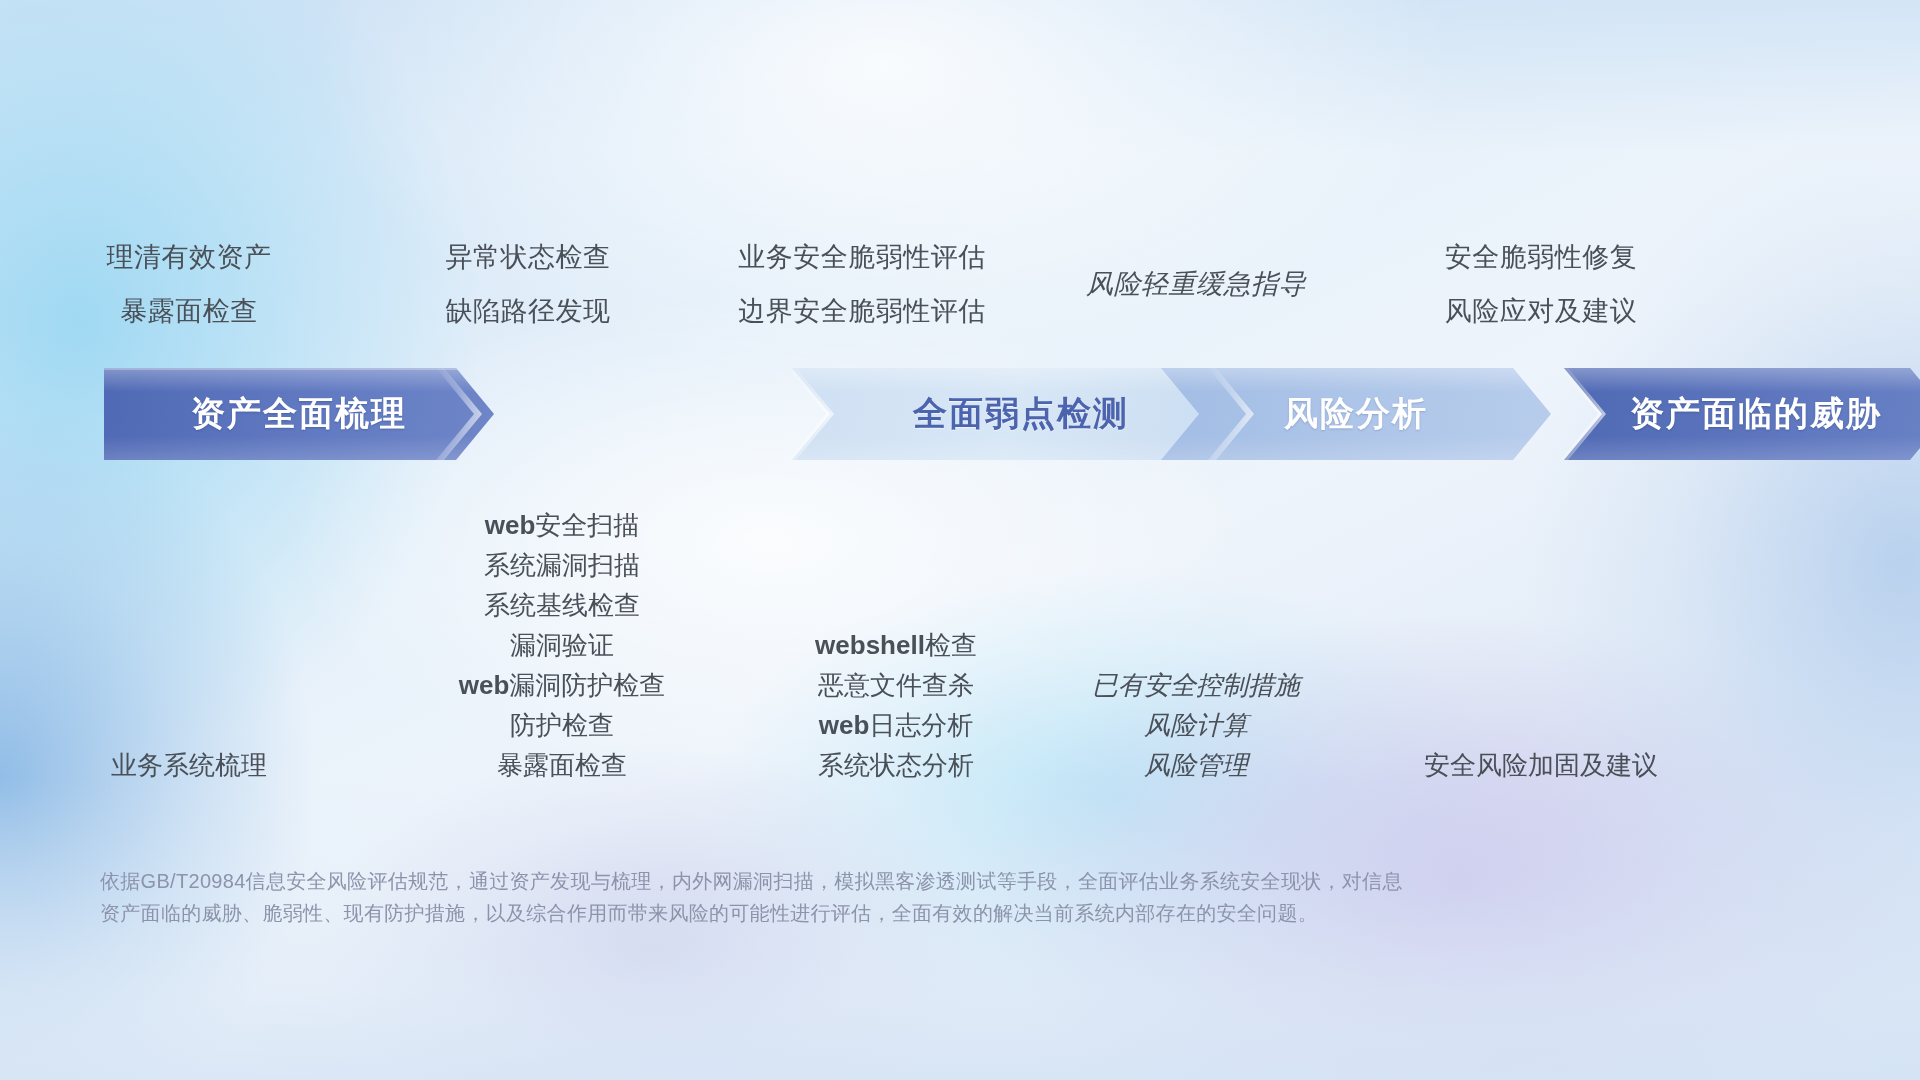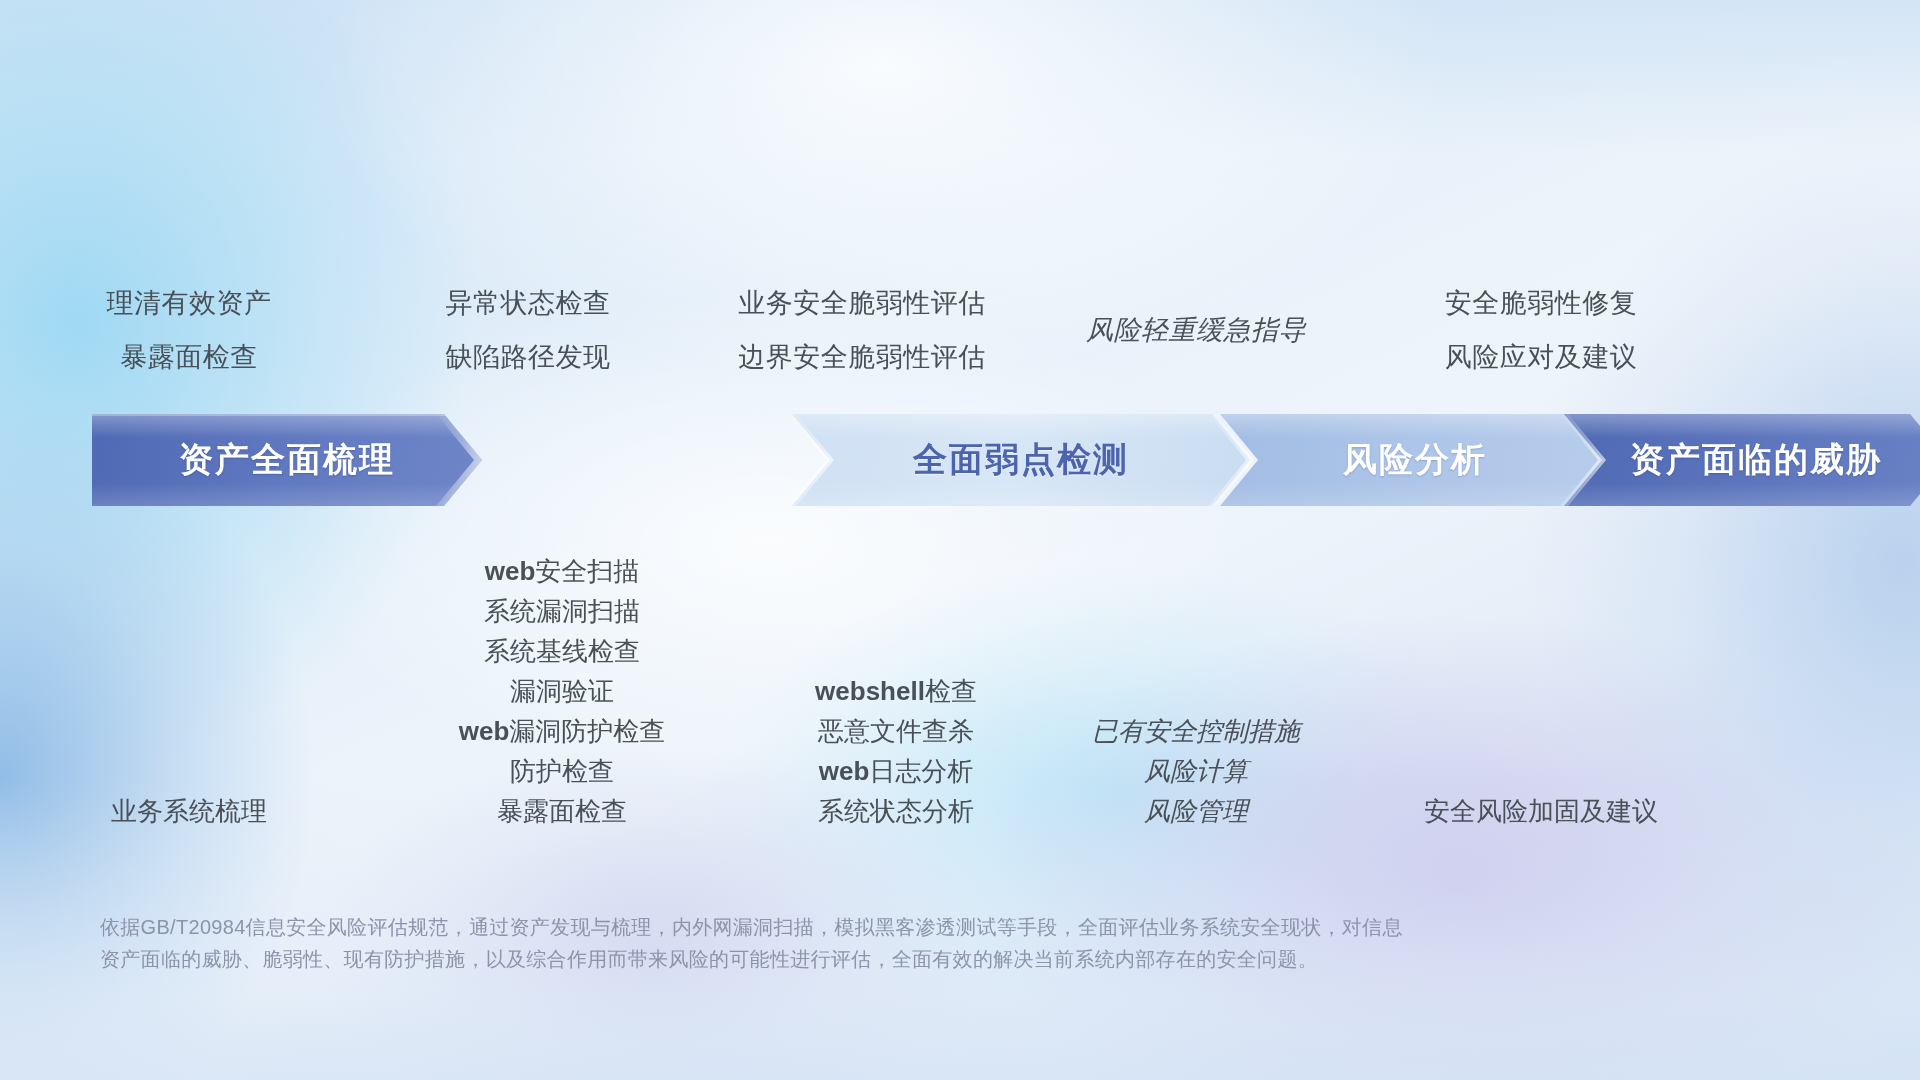--- a/index.html
+++ b/index.html
@@ -54,21 +54,21 @@
   .bg-bottom-fade{
     background:linear-gradient(to bottom,
       rgba(255,255,255,0) 72%, rgba(221,233,247,.55) 92%, rgba(214,228,245,.8) 100%);
   }
   .bg-vignette-top{
     background:linear-gradient(to bottom,
       rgba(206,226,245,.8) 0%, rgba(255,255,255,0) 14%);
   }
 
   
-  #stage{position:absolute;inset:0;margin-top:46px;}
+  #stage{position:absolute;inset:0;}
 
   
   .row{position:absolute;left:0;width:1920px;display:flex;}
   .col{flex:0 0 auto;text-align:center;}
 
   
   .c1{width:378px;}
   .c2{width:300px;}
   .c3{width:368px;}
   .c4{width:300px;font-style:italic;}
@@ -89,37 +89,37 @@
   .arrow{
     position:absolute;top:0;height:92px;
     display:flex;align-items:center;justify-content:center;
     box-sizing:border-box;
   }
   .arrow .cap{
     font-size:34px;font-weight:bold;letter-spacing:2px;white-space:nowrap;
     position:relative;z-index:3;
   }
   
-  .a1{left:4px;width:390px;
+  .a1{left:16px;width:390px;
       clip-path:polygon(0 0, 352px 0, 390px 50%, 352px 100%, 0 100%);
       background:linear-gradient(100deg,#4f69b4 0%,#5f78c0 48%,#6f86c8 100%);
       box-shadow:inset 0 2px 0 rgba(255,255,255,.28);}
   .a1 .cap{color:#ffffff;text-shadow:0 1px 2px rgba(40,60,120,.35);}
 
   .a2{left:352px;width:390px;
       clip-path:polygon(0 0, 352px 0, 390px 50%, 352px 100%, 0 100%, 38px 50%);
       background:linear-gradient(100deg,#a9c2e6 0%,#b4cae9 50%,#c0d4ee 100%);}
   .a2 .cap{color:#ffffff;text-shadow:0 1px 2px rgba(90,110,160,.32);}
 
   .a3{left:704px;width:458px;
       clip-path:polygon(0 0, 420px 0, 458px 50%, 420px 100%, 0 100%, 38px 50%);
       background:linear-gradient(100deg,#cfe0f3 0%,#d8e7f6 48%,#c9dcf1 100%);}
   .a3 .cap{color:#4c63ae;text-shadow:0 1px 1px rgba(255,255,255,.55);}
 
-  .a4{left:1132px;width:390px;
+  .a4{left:1073px;width:390px;
       clip-path:polygon(0 0, 352px 0, 390px 50%, 352px 100%, 0 100%, 38px 50%);
       background:linear-gradient(100deg,#a2bce4 0%,#adc5e8 50%,#b8cdec 100%);}
   .a4 .cap{color:#ffffff;text-shadow:0 1px 2px rgba(80,100,155,.32);}
 
   .a5{left:1476px;width:384px;
       clip-path:polygon(0 0, 346px 0, 384px 50%, 346px 100%, 0 100%, 38px 50%);
       background:linear-gradient(100deg,#4f69b4 0%,#5c75bd 50%,#6a83c6 100%);}
   .a5 .cap{color:#ffffff;text-shadow:0 1px 2px rgba(40,60,120,.35);}
 
   

